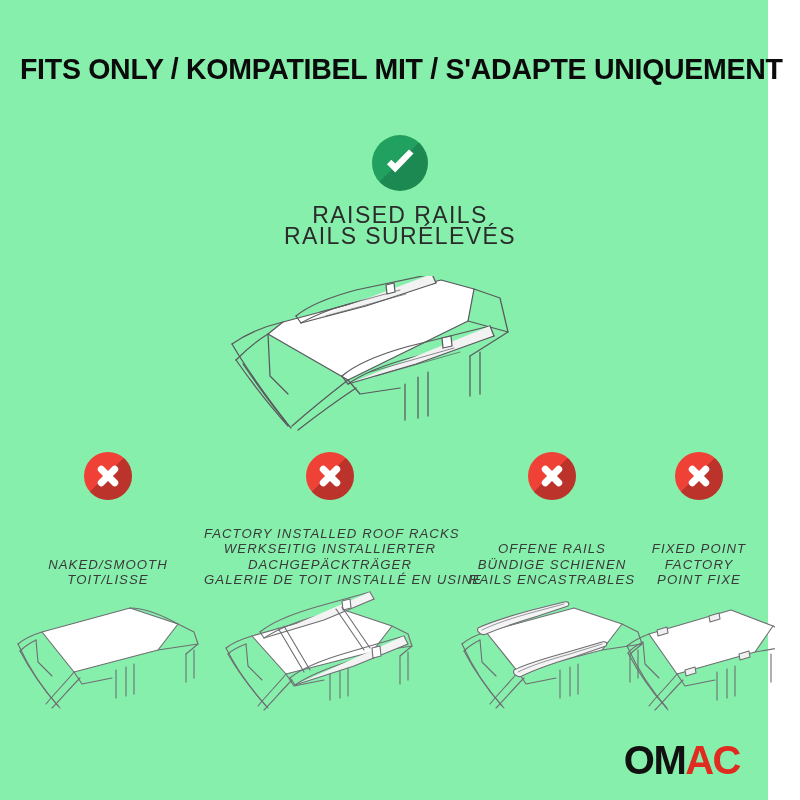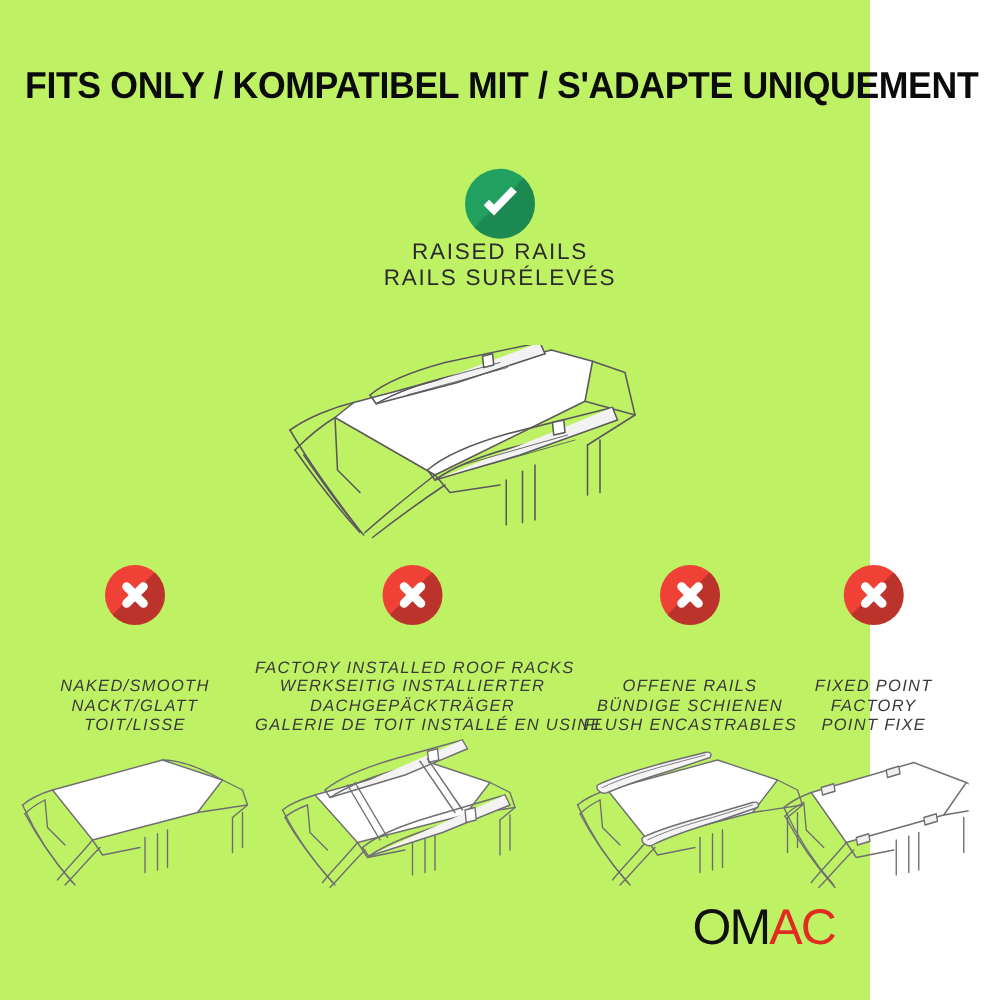--- a/index.html
+++ b/index.html
@@ -4,22 +4,22 @@
 <style>
   * { box-sizing: border-box; margin: 0; padding: 0; }
   html, body {
     width: 800px; height: 800px;
     background: #ffffff;
     font-family: "Liberation Sans", sans-serif;
     overflow: hidden;
   }
   #page {
     position: relative;
-    width: 696px; height: 800px;
-    background: #bef264;
+    width: 768px; height: 800px;
+    background: #86efac;
   }
 
   
   .title {
     position: absolute;
     top: 52px; left: 0; width: 800px;
     text-align: center;
     font-family: "Liberation Sans", sans-serif;
     font-size: 30px;
     font-weight: bold;
@@ -50,21 +50,22 @@
   }
   .badge.green .shadow {
     background: linear-gradient(135deg, rgba(0,0,0,0) 48%, rgba(0,0,0,0.14) 49%);
   }
   .badge.red .shadow {
     background: linear-gradient(135deg, rgba(0,0,0,0) 47%, rgba(0,0,0,0.22) 48%);
   }
   .badge svg { position: absolute; left: 0; top: 0; }
 
   .ok-label {
-    font-size: 18px;
+    margin-top: 14px;
+    font-size: 23px;
     line-height: 21px;
     letter-spacing: 1.4px;
     color: #2b2b2b;
     font-weight: normal;
   }
   .ok-label div { white-space: nowrap; }
 
   
   .hero {
     position: absolute;
@@ -110,23 +111,23 @@
   .art {
     position: relative;
     width: 100%;
     height: 128px;
   }
   .art svg { position: absolute; left: 0; top: 0; }
 
   
   .logo {
     position: absolute;
-    right: 28px; bottom: 38px;
+    right: 28px; bottom: 20px;
     font-size: 40px;
-    font-weight: normal;
+    font-weight: bold;
     letter-spacing: -1.5px;
     line-height: 40px;
     font-family: "Liberation Sans", sans-serif;
   }
   .logo .om { color: #111111; }
   .logo .ac { color: #e02b20; }
 </style>
 </head>
 <body>
 
@@ -203,21 +204,20 @@
             <g fill="#ffffff">
               <rect x="11" y="20.5" width="26" height="7" rx="3.5" transform="rotate(45 24 24)"></rect>
               <rect x="11" y="20.5" width="26" height="7" rx="3.5" transform="rotate(-45 24 24)"></rect>
             </g>
           </svg>
         </div>
       </div>
       <div class="label-slot">
         <div class="x-label">
           <div>NAKED/SMOOTH</div>
-          <div>NACKT/GLATT</div>
           <div>TOIT/LISSE</div>
         </div>
       </div>
       <div class="art">
         <svg width="200" height="128" viewBox="0 0 200 128">
           <g fill="none" stroke="#6e6e72" stroke-width="1.1" stroke-linejoin="round" stroke-linecap="round">
             <path d="M34,44 L122,20 L170,36 L150,62 L66,84 Z" fill="#ffffff"></path>
             <path d="M34,44 C24,47 16,51 10,56"></path>
             <path d="M28,52 C22,55 16,59 12,63"></path>
             <path d="M28,52 L30,74 L44,88"></path>
@@ -308,21 +308,21 @@
               <rect x="11" y="20.5" width="26" height="7" rx="3.5" transform="rotate(45 24 24)"></rect>
               <rect x="11" y="20.5" width="26" height="7" rx="3.5" transform="rotate(-45 24 24)"></rect>
             </g>
           </svg>
         </div>
       </div>
       <div class="label-slot">
         <div class="x-label">
           <div>OFFENE RAILS</div>
           <div>BÜNDIGE SCHIENEN</div>
-          <div>FLUSH ENCASTRABLES</div>
+          <div>RAILS ENCASTRABLES</div>
         </div>
       </div>
       <div class="art">
         <svg width="200" height="128" viewBox="0 0 200 128">
           <g fill="none" stroke="#6e6e72" stroke-width="1.1" stroke-linejoin="round" stroke-linecap="round">
             <path d="M34,44 L122,20 L170,36 L150,62 L66,84 Z" fill="#ffffff"></path>
             <path d="M34,44 C24,47 16,51 10,56"></path>
             <path d="M28,52 C22,55 16,59 12,63"></path>
             <path d="M28,52 L30,74 L44,88"></path>
             <path d="M10,56 C20,78 34,100 50,118"></path>

